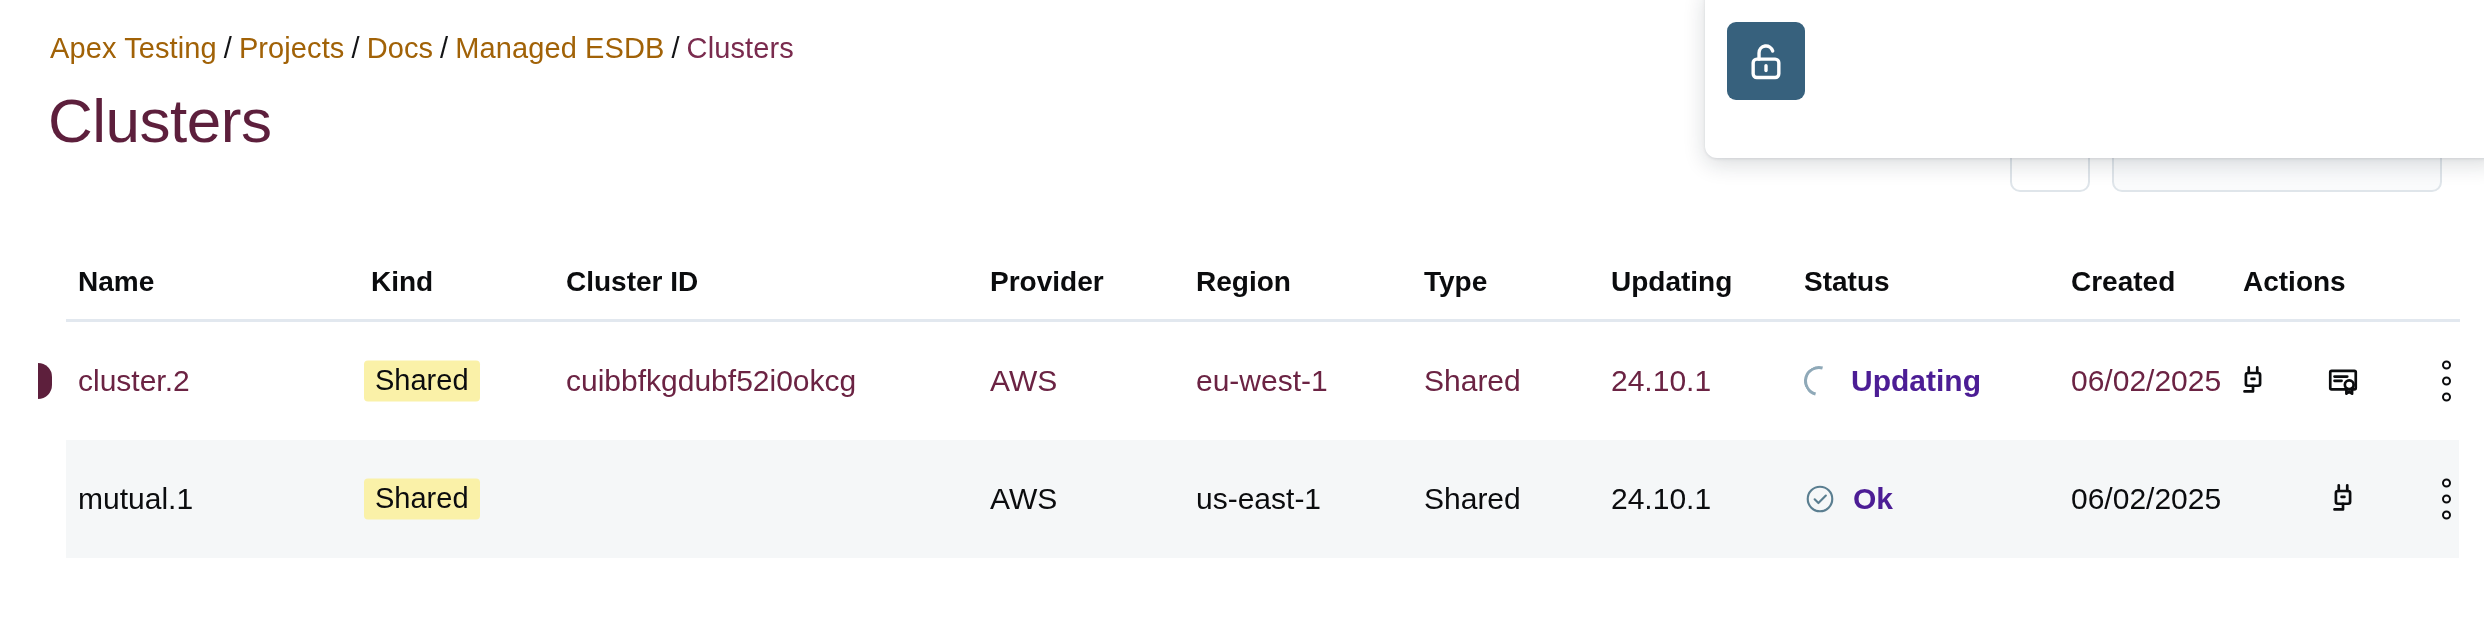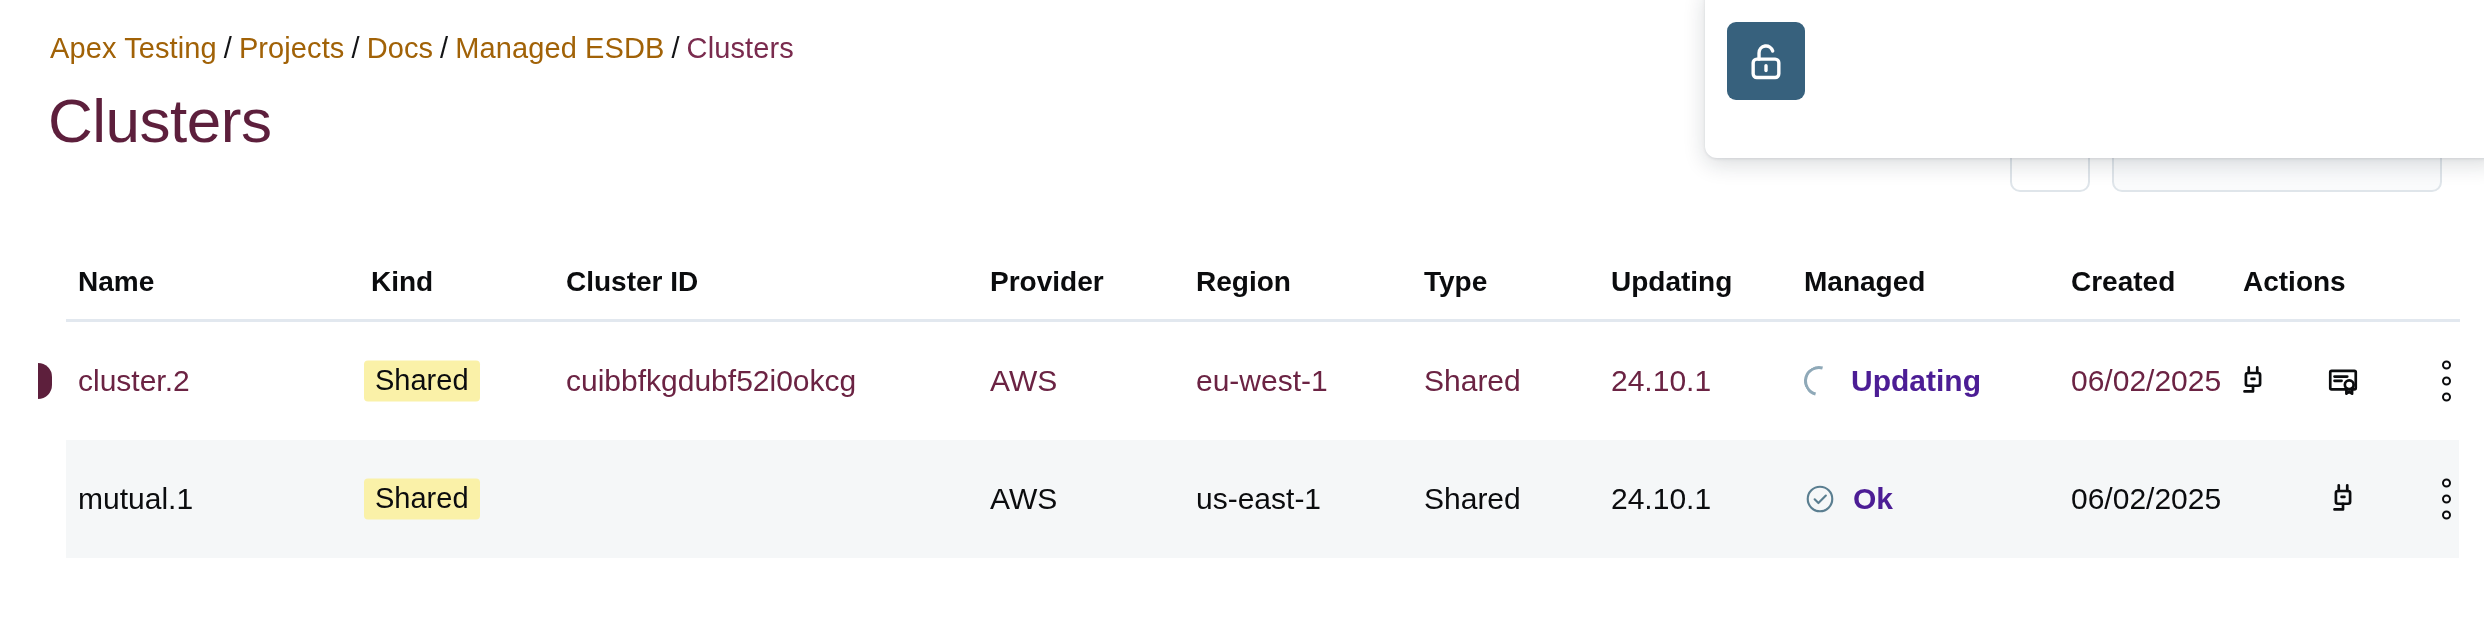--- a/index.html
+++ b/index.html
@@ -156,21 +156,21 @@
   <div class="table">
 
     <div class="thead">
       <div class="th" style="left:12px">Name</div>
       <div class="th" style="left:305px">Kind</div>
       <div class="th" style="left:500px">Cluster ID</div>
       <div class="th" style="left:924px">Provider</div>
       <div class="th" style="left:1130px">Region</div>
       <div class="th" style="left:1358px">Type</div>
       <div class="th" style="left:1545px">Updating</div>
-      <div class="th" style="left:1738px">Managed</div>
+      <div class="th" style="left:1738px">Status</div>
       <div class="th" style="left:2005px">Created</div>
       <div class="th" style="left:2177px">Actions</div>
     </div>
 
     <div class="row selected">
       <div class="row-marker"></div>
 
       <div class="cell" style="left:12px">cluster.2</div>
       <div class="cell" style="left:298px">
         <span class="badge">Shared</span>

